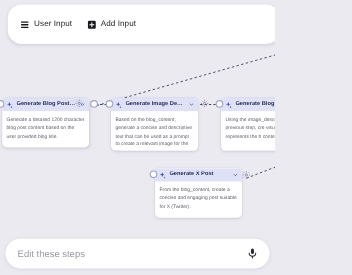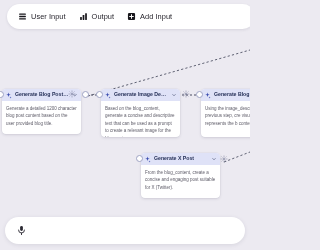--- a/index.html
+++ b/index.html
@@ -31,21 +31,21 @@
     height: 250px;
     pointer-events: none;
   }
 
   
   #toolbar {
     position: absolute;
     left: 7px;
     top: 4px;
     width: 248px;
-    height: 25px;
+    height: 36px;
     background: #ffffff;
     border-radius: 13px;
     box-shadow: 0 1px 3px rgba(30,25,60,.10);
     display: flex;
     align-items: center;
     gap: 3px;
     padding: 0 6px;
     z-index: 40;
     overflow: hidden;
   }
@@ -277,38 +277,31 @@
   <button class="tool-btn">
     <svg class="tool-ico" viewBox="0 0 24 24" fill="currentColor">
       <rect x="3" y="4" width="18" height="3.4" rx="1"></rect>
       <rect x="3" y="10.3" width="18" height="3.4" rx="1"></rect>
       <rect x="3" y="16.6" width="18" height="3.4" rx="1"></rect>
     </svg>
     <span class="tool-label">User Input</span>
   </button>
 
 
-  <button class="tool-btn">
-    <svg class="tool-ico" viewBox="0 0 24 24" fill="currentColor">
-      <rect x="3" y="13" width="4.6" height="8" rx="1"></rect>
-      <rect x="9.7" y="8" width="4.6" height="13" rx="1"></rect>
-      <rect x="16.4" y="3" width="4.6" height="18" rx="1"></rect>
-    </svg>
-    <span class="tool-label">Output</span>
-  </button>
 
   <button class="tool-btn">
     <svg class="tool-ico" viewBox="0 0 24 24" fill="currentColor">
       <rect x="2.5" y="2.5" width="19" height="19" rx="3"></rect>
       <path d="M12 7v10M7 12h10" stroke="#ffffff" stroke-width="2.6" stroke-linecap="round" fill="none"></path>
     </svg>
     <span class="tool-label">Add Input</span>
   </button>
 
 </div>
 
 <div id="prompt-bar">
+  <input id="prompt-input" type="text" placeholder="Edit these steps" style="">
   <svg class="mic-ico" viewBox="0 0 24 24" fill="none" stroke="currentColor" stroke-width="2" stroke-linecap="round">
     <rect x="9" y="2" width="6" height="11" rx="3" fill="currentColor" stroke="none"></rect>
     <path d="M5.5 11a6.5 6.5 0 0 0 13 0"></path>
     <path d="M12 17.5V21"></path>
   </svg>
 </div>
 
 </body></html>

